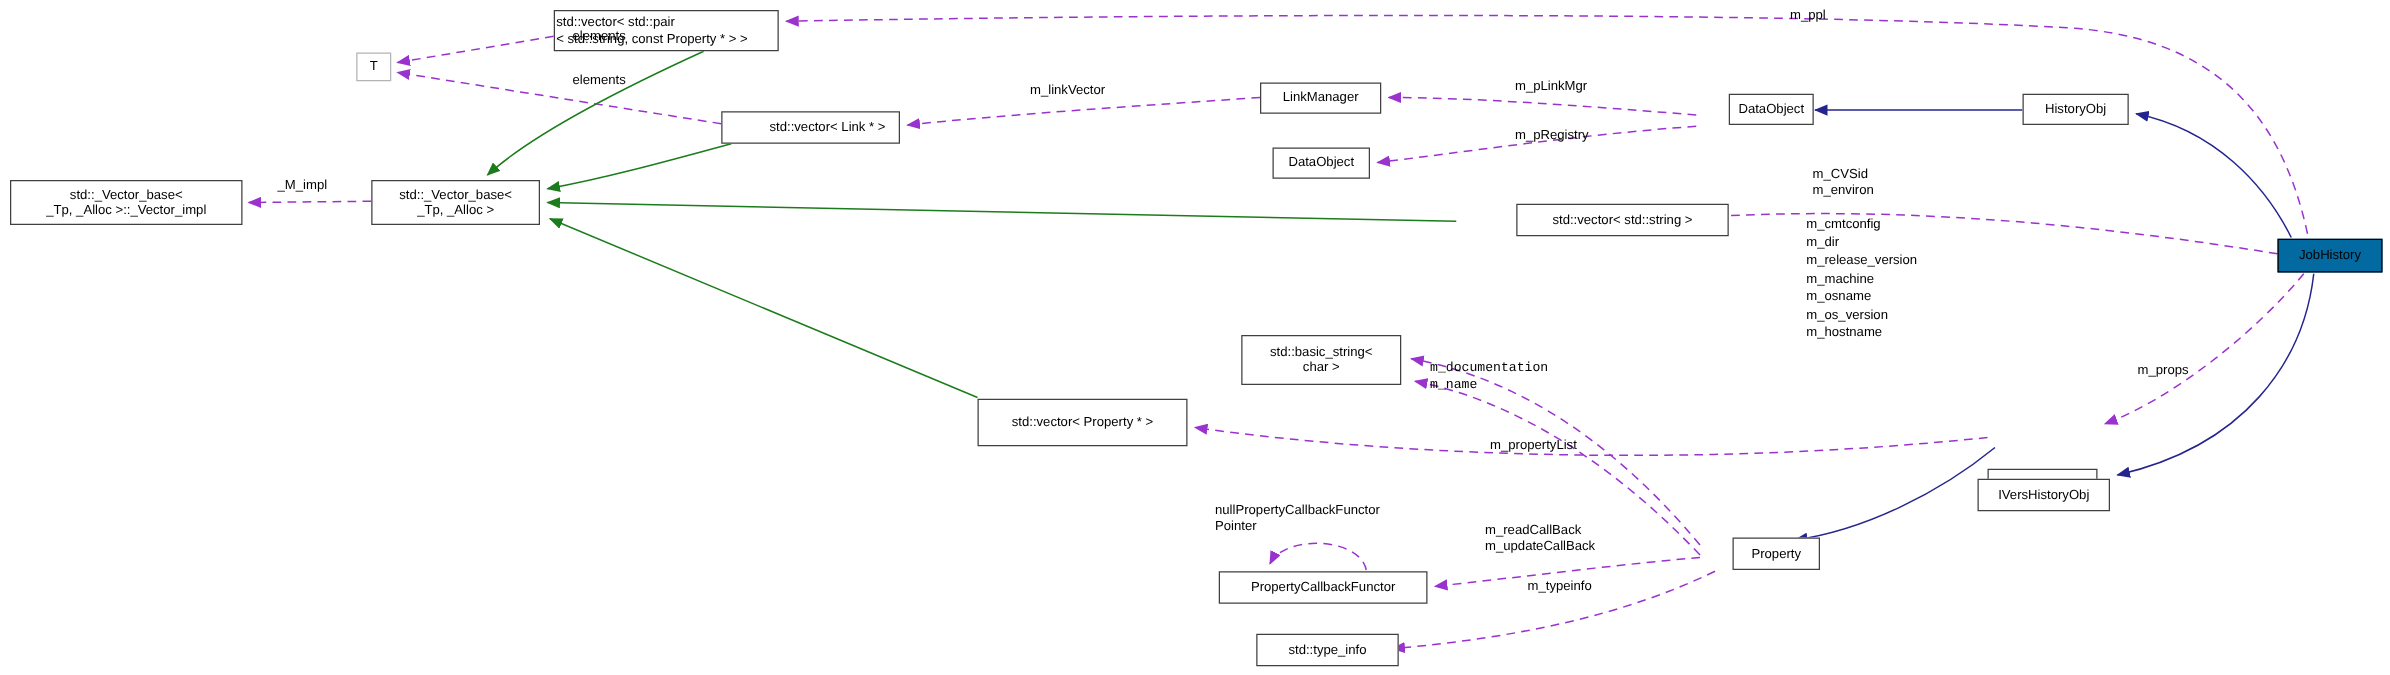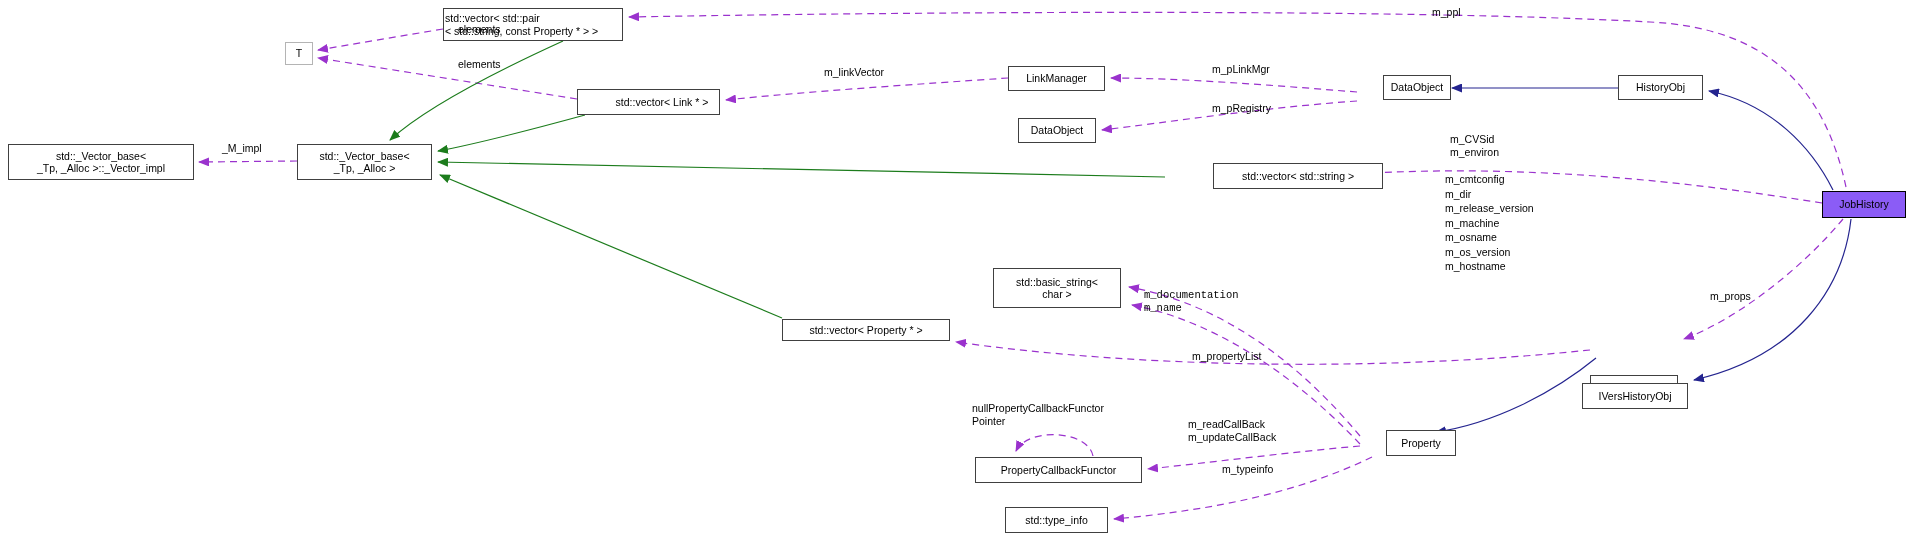--- a/index.html
+++ b/index.html
@@ -7,21 +7,21 @@
     position:relative;width:1912px;height:540px;background:#ffffff;
     font-family:"Liberation Sans","DejaVu Sans",sans-serif;
     font-size:10.5px;color:#000;overflow:hidden;
   }
   #edges{position:absolute;left:0;top:0;width:1912px;height:540px;}
   .node{
     position:absolute;background:#ffffff;border:1px solid #404040;
     display:flex;align-items:center;justify-content:center;text-align:center;
     white-space:pre-line;line-height:12.5px;box-sizing:border-box;
   }
-  .node.focus{background:#8b5cf6;border:1.4px solid #000;}
+  .node.focus{background:#0369a1;border:1.4px solid #000;}
   .node.tparam{border:1px solid #b4b4b4;}
   .node.left{justify-content:flex-start;text-align:left;padding-left:1px;}
   .elabel{
     position:absolute;white-space:pre-line;text-align:left;line-height:12.5px;
   }
   .elabel.wide{line-height:14.5px;}
   .pd{stroke:#9a32cd;stroke-width:1.2;fill:none;stroke-dasharray:7,5;}
   .ge{stroke:#1c7c1c;stroke-width:1.2;fill:none;}
   .be{stroke:#24248f;stroke-width:1.2;fill:none;}
 </style>
@@ -79,26 +79,26 @@
 _Tp, _Alloc &gt;</div>
   <div class="node" style="left:577px;top:89px;width:143px;height:26px;padding-left:27px;">std::vector&lt; Link * &gt;</div>
   <div class="node" style="left:1008px;top:66px;width:97px;height:25px;">LinkManager</div>
   <div class="node" style="left:1018px;top:118px;width:78px;height:25px;">DataObject</div>
   <div class="node" style="left:1357px;top:75px;width:68px;height:25px;margin-left:26px;">DataObject</div>
   <div class="node" style="left:1618px;top:75px;width:85px;height:25px;">HistoryObj</div>
   <div class="node focus" style="left:1822px;top:191px;width:84px;height:27px;">JobHistory</div>
   <div class="node" style="left:1165px;top:163px;width:170px;height:26px;margin-left:48px;">std::vector&lt; std::string &gt;</div>
   <div class="node" style="left:993px;top:268px;width:128px;height:40px;">std::basic_string&lt;
 char &gt;</div>
-  <div class="node" style="left:782px;top:319px;width:168px;height:22px;">std::vector&lt; Property * &gt;</div>
+  <div class="node" style="left:782px;top:319px;width:168px;height:38px;">std::vector&lt; Property * &gt;</div>
   <div class="node" style="left:1590px;top:331px;width:88px;height:26px;margin-top:44px;">PropertyList</div>
   <div class="node" style="left:1582px;top:383px;width:106px;height:26px;">IVersHistoryObj</div>
   <div class="node" style="left:1360px;top:430px;width:70px;height:26px;margin-left:26px;">Property</div>
   <div class="node" style="left:975px;top:457px;width:167px;height:26px;">PropertyCallbackFunctor</div>
-  <div class="node" style="left:1005px;top:507px;width:103px;height:26px;">std::type_info</div>
+  <div class="node" style="left:1005px;top:507px;width:114px;height:26px;">std::type_info</div>
 
   <div class="elabel" style="left:458px;top:23px;">elements</div>
   <div class="elabel" style="left:458px;top:58px;">elements</div>
   <div class="elabel" style="left:222px;top:142px;">_M_impl</div>
   <div class="elabel" style="left:824px;top:66px;">m_linkVector</div>
   <div class="elabel" style="left:1212px;top:63px;">m_pLinkMgr</div>
   <div class="elabel" style="left:1212px;top:88px;margin-top:14px;">m_pRegistry</div>
   <div class="elabel" style="left:1432px;top:6px;">m_ppl</div>
   <div class="elabel" style="left:1450px;top:133px;width:160px;">m_CVSid
 m_environ</div>

